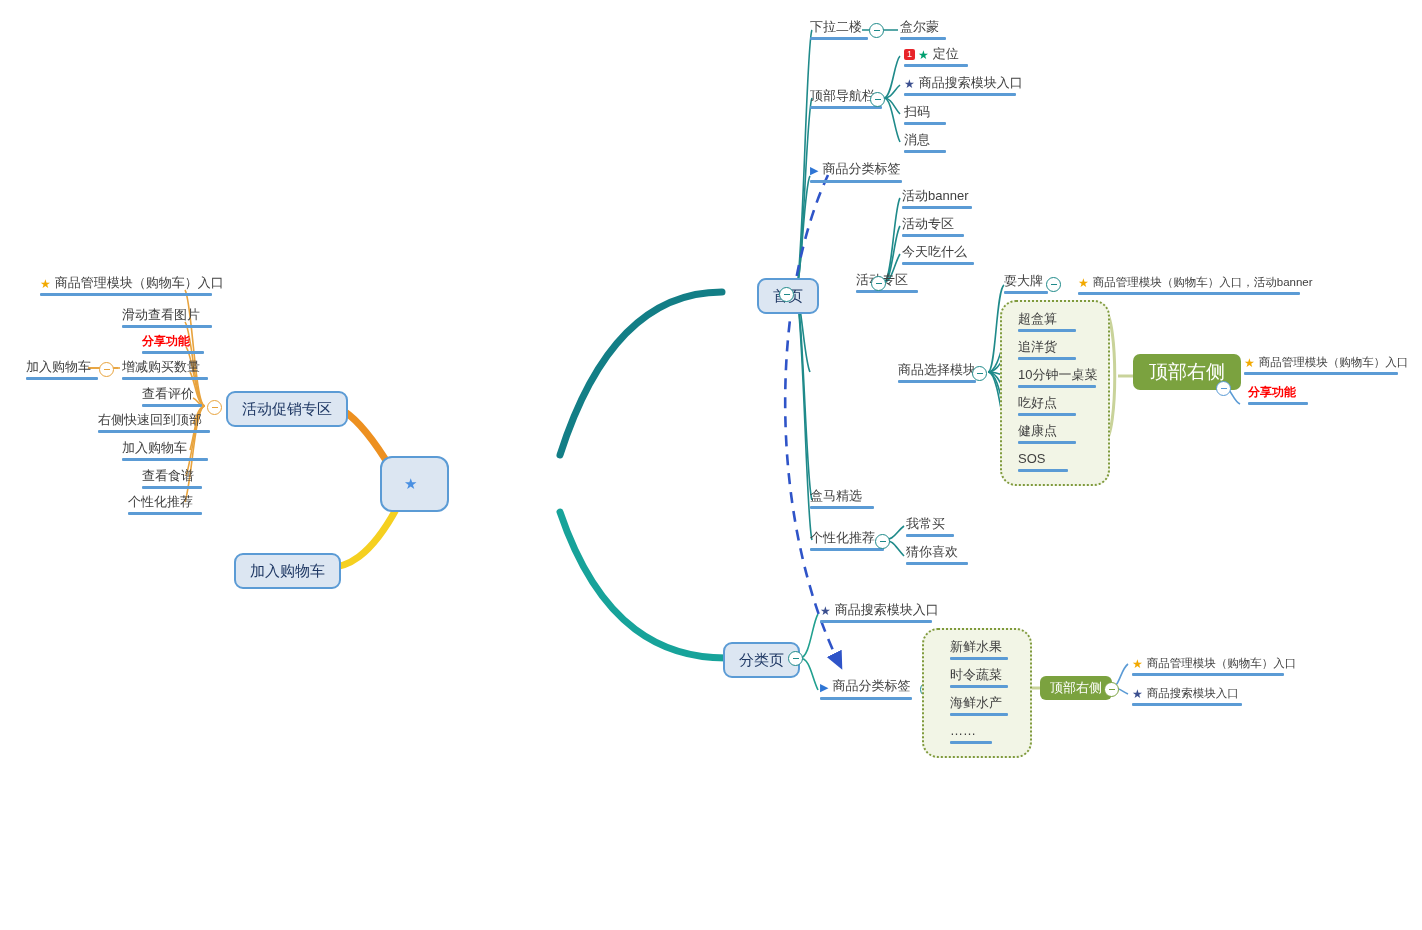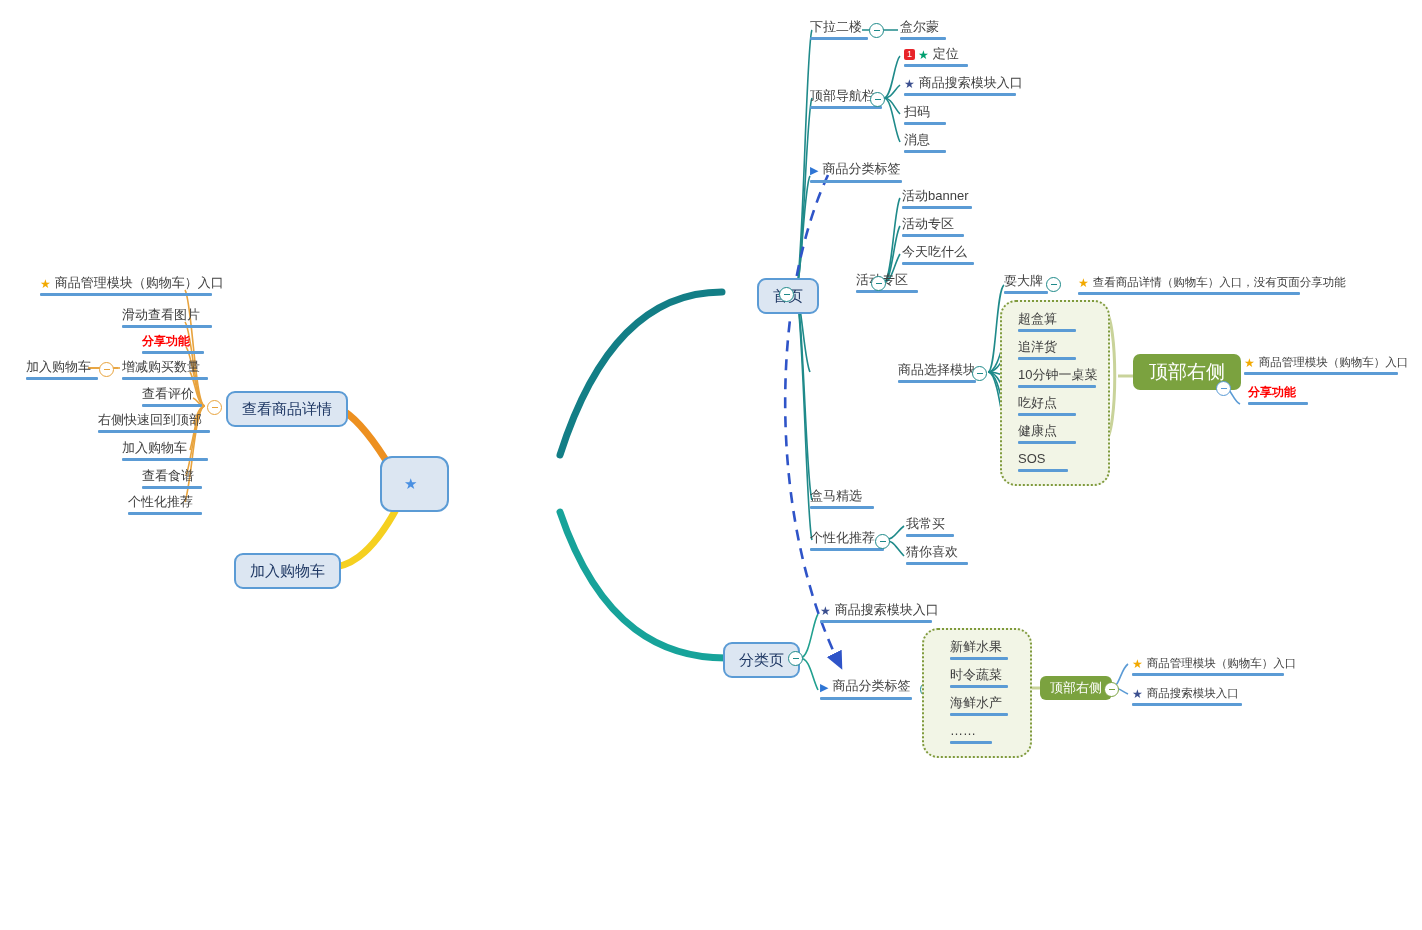--- a/index.html
+++ b/index.html
@@ -158,21 +158,21 @@
       </marker>
     </defs>
     <path d="M828,175 C 770,300 768,520 840,665" stroke="#2f54c8" stroke-width="2.6" fill="none" stroke-dasharray="11,8" marker-end="url(#arrHead)"></path>
   </svg>
 
   <div class="boxnode center" style="left:380px;top:456px;">
     <span class="ico star gold" style="color:#4a90e2;font-size:15px;margin-right:8px;">★</span>
   </div>
 
   <div class="boxnode mid" style="left:226px;top:391px;">
-    <span>查看商品详情</span>
+    <span>活动促销专区</span>
   </div>
   <div class="tog orange" style="left:207px;top:400px;">
       <i></i>
     </div>
 
   <div class="boxnode mid" style="left:234px;top:553px;">
     <span>加入购物车</span>
   </div>
 
   <div class="leaf" style="left:36px;top:275px;">
@@ -299,21 +299,21 @@
     </div>
 
   <div class="leaf" style="left:1000px;top:273px;">
     <span>耍大牌</span>
     <span class="ul" style="width:44px;"></span>
   </div>
   <div class="tog teal" style="left:1046px;top:277px;">
       <i></i>
     </div>
   <div class="leaf small" style="left:1074px;top:274px;">
-    <span><span class="ico star gold">★</span><span>查看商品详情（购物车）入口，没有页面分享功能</span></span>
+    <span><span class="ico star gold">★</span><span>商品管理模块（购物车）入口，活动banner</span></span>
     <span class="ul" style="width:222px;"></span>
   </div>
 
   <div class="group" style="left:1000px;top:300px;width:106px;height:182px;"></div>
   <div class="leaf" style="left:1014px;top:311px;">
     <span>超盒算</span>
     <span class="ul" style="width:58px;"></span>
   </div>
   <div class="leaf" style="left:1014px;top:339px;">
     <span>追洋货</span>

